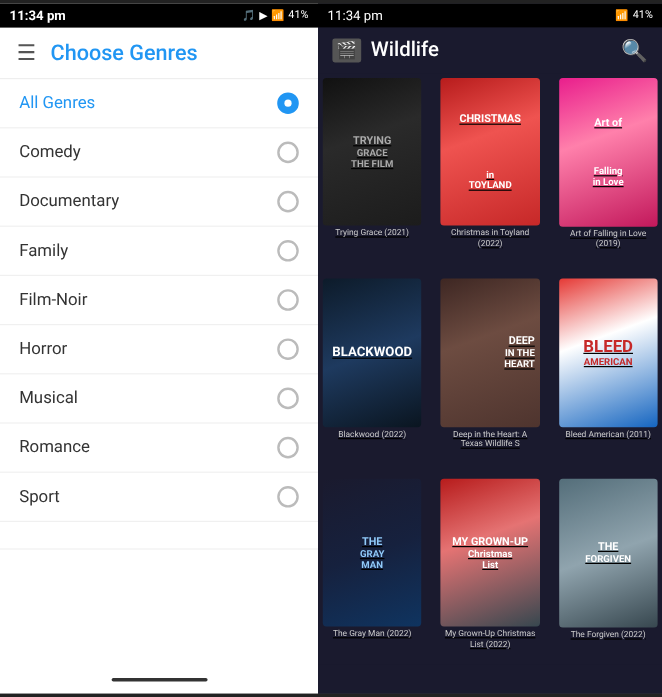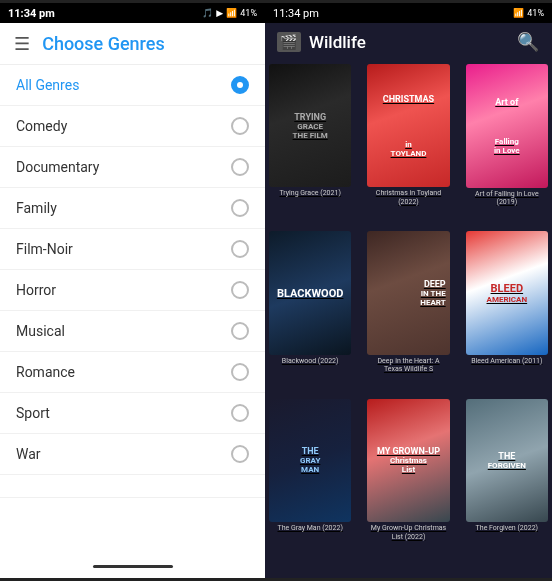--- a/index.html
+++ b/index.html
@@ -241,24 +241,20 @@
           <div class="radio-circle"></div>
         </div>
         <div class="genre-item">
           <span class="genre-label">Romance</span>
           <div class="radio-circle"></div>
         </div>
         <div class="genre-item">
           <span class="genre-label">Sport</span>
           <div class="radio-circle"></div>
         </div>
-        <div class="genre-item">
-          <span class="genre-label">War</span>
-          <div class="radio-circle"></div>
-        </div>
         <div class="genre-item"></div>
       </div>
 
     <div class="nav-bar-left">
       <div class="nav-bar-line"></div>
     </div>
   </div>
 
   <div class="right-panel">
 
@@ -323,21 +319,21 @@
               <div style="font-weight: bold; font-size: 9px;">DEEP</div>
               <div style="font-size: 8px;">IN THE</div>
               <div style="font-size: 8px;">HEART</div>
             </div>
           </div>
           <div class="movie-title-overlay">Deep in the Heart: A Texas Wildlife S</div>
         </div>
         <div class="movie-card">
           <div class="movie-poster" style="background: linear-gradient(160deg, rgb(229, 57, 53) 0%, rgb(255, 255, 255) 40%, rgb(21, 101, 192) 100%);">
             <div class="movie-poster-inner" style="color: rgb(198, 40, 40);">
-              <div style="font-weight: bold; font-size: 11px;">BLEED</div>
+              <div style="font-weight: bold; font-size: 14px;">BLEED</div>
               <div style="font-size: 8px;">AMERICAN</div>
             </div>
           </div>
           <div class="movie-title-overlay">Bleed American (2011)</div>
         </div>
         <div class="movie-card">
           <div class="movie-poster" style="background: linear-gradient(160deg, rgb(26, 26, 46) 0%, rgb(22, 33, 62) 50%, rgb(15, 52, 96) 100%);">
             <div class="movie-poster-inner" style="color: rgb(144, 202, 249);">
               <div style="font-weight: bold; font-size: 9px;">THE</div>
               <div style="font-size: 8px;">GRAY</div>

